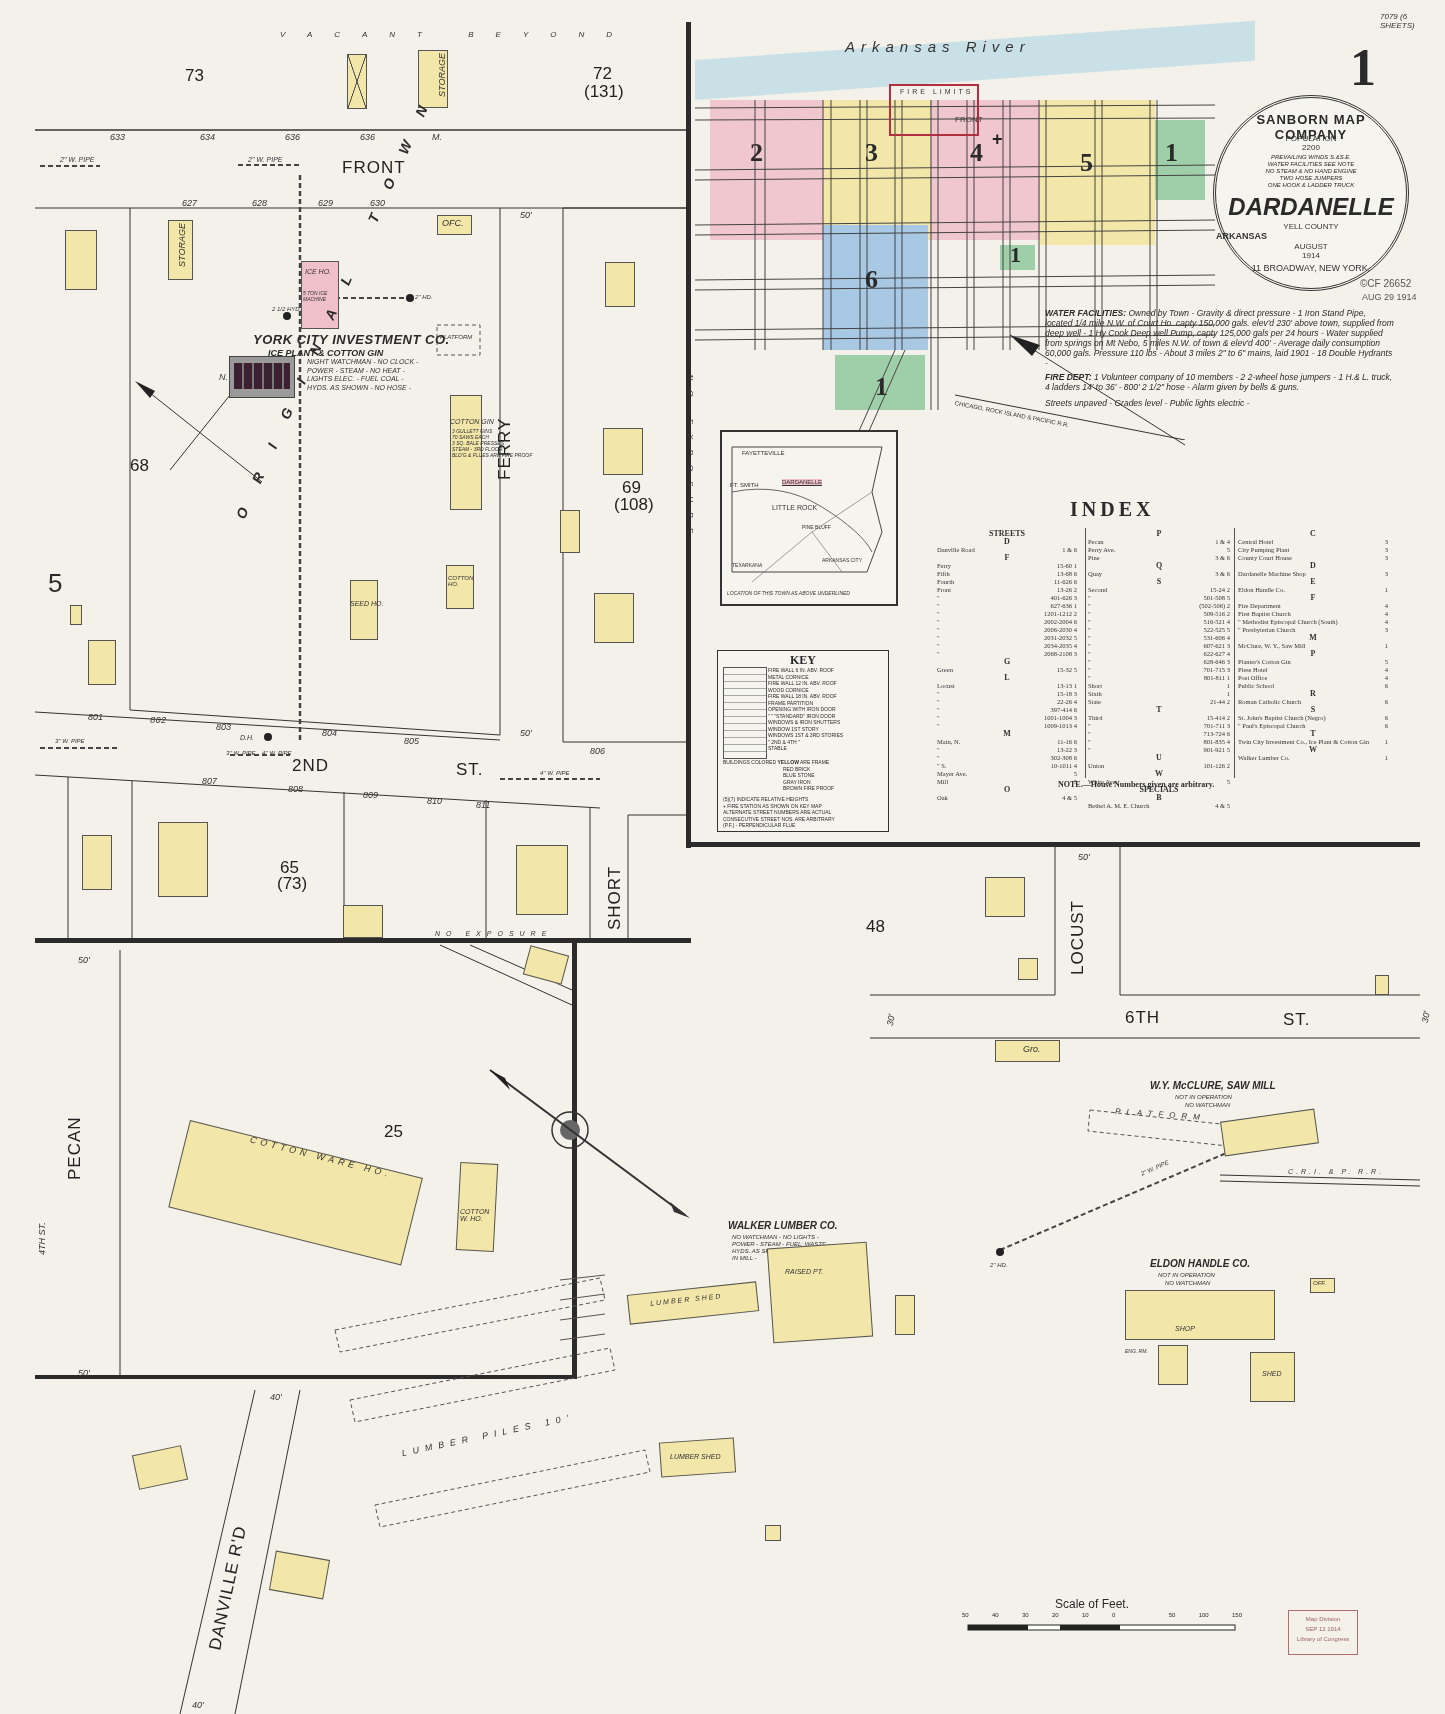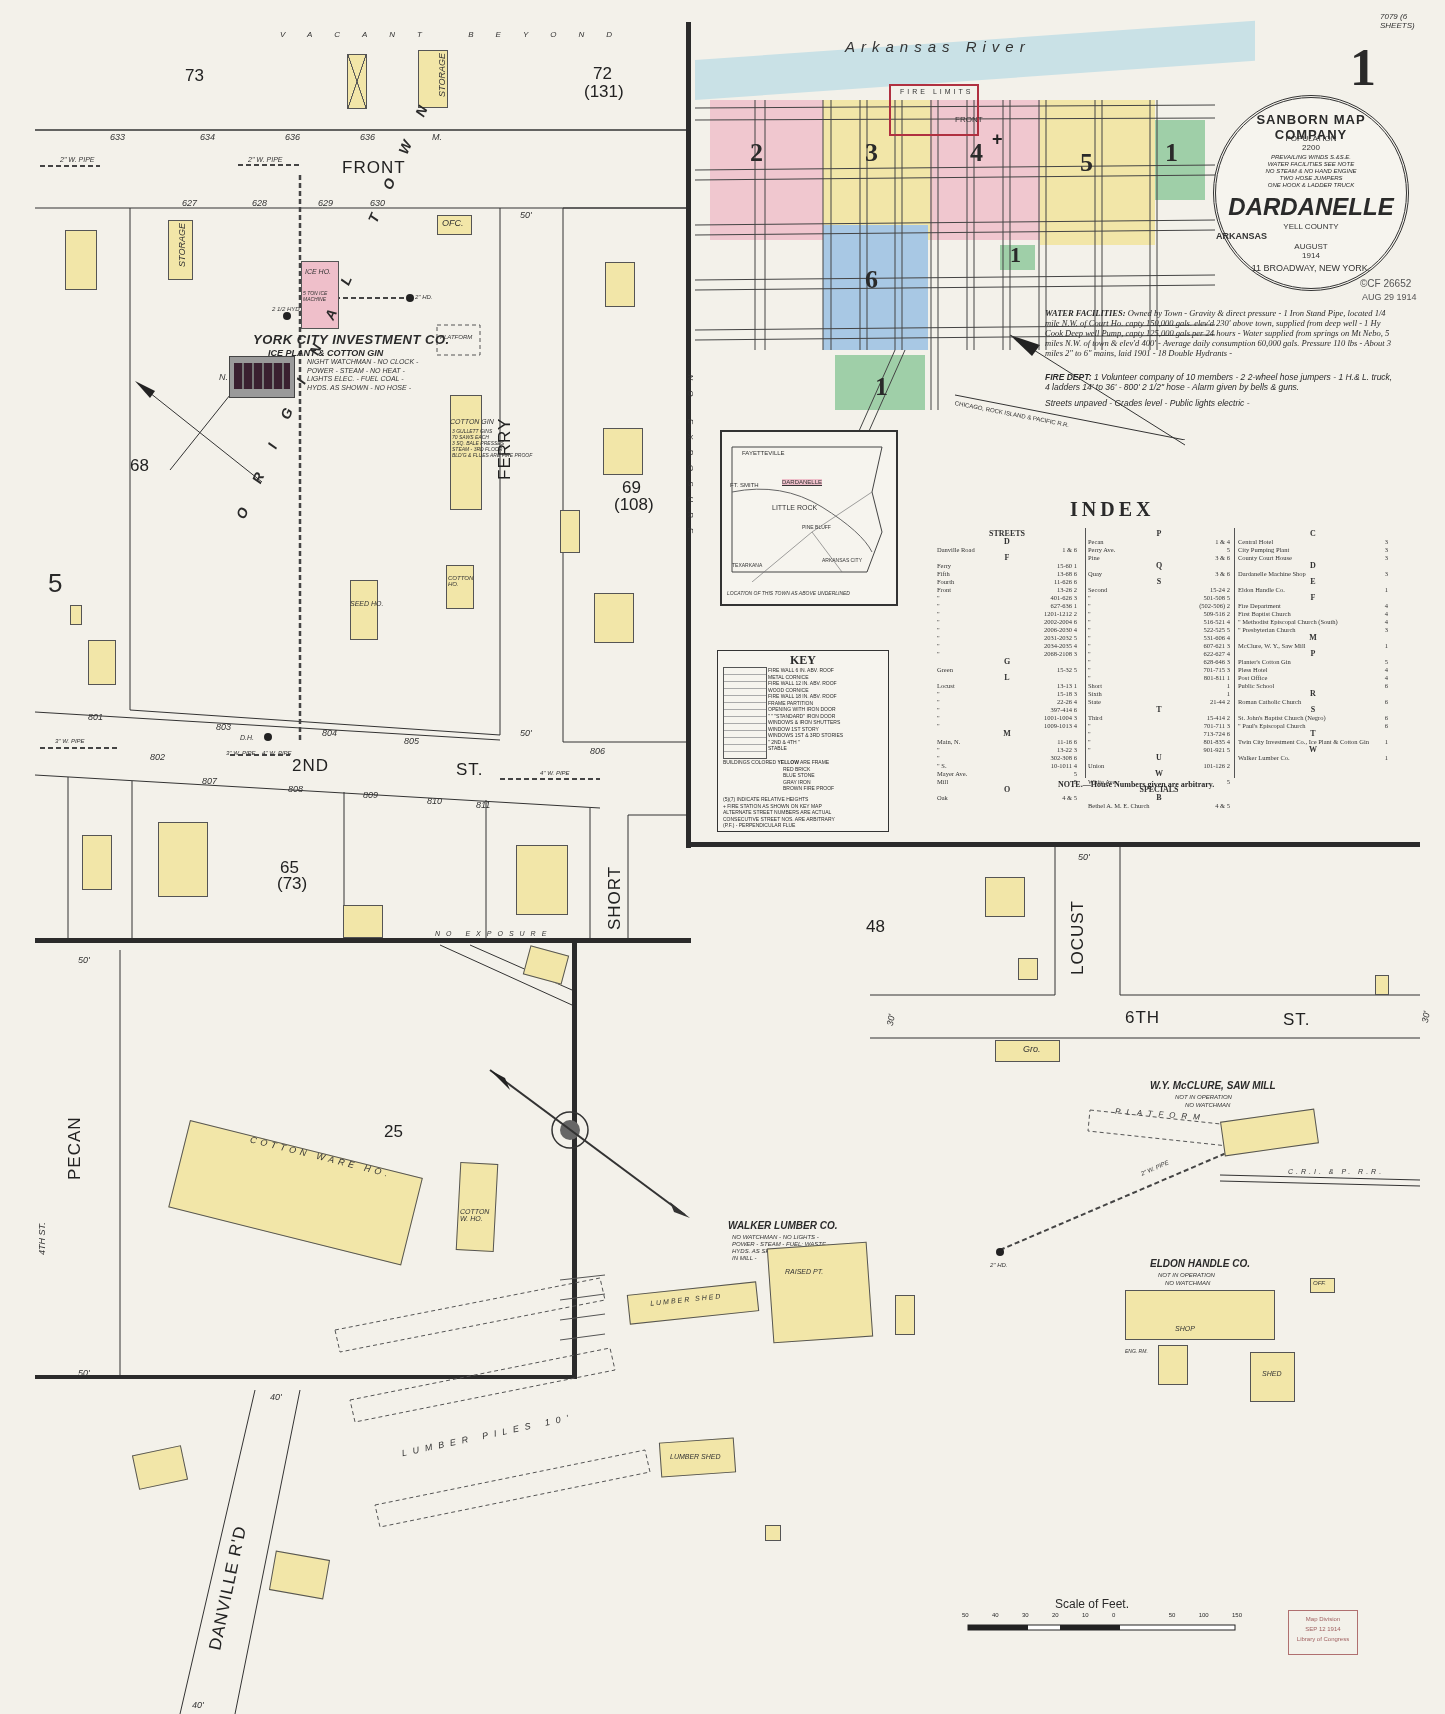--- a/index.html
+++ b/index.html
@@ -201,21 +201,21 @@
   <div class="abs" style="left:0;top:95px;width:190px;text-align:center;font-size:24px;font-style:italic;font-weight:bold;letter-spacing:0px;">DARDANELLE</div>
   <div class="abs small" style="left:0;top:124px;width:190px;text-align:center;">YELL COUNTY</div>
   <div class="abs small" style="left:0;top:133px;width:190px;text-align:left;font-weight:bold;font-size:9px;">ARKANSAS</div>
   <div class="abs small" style="left:0;top:144px;width:190px;text-align:center;">AUGUST</div>
   <div class="abs small" style="left:0;top:153px;width:190px;text-align:center;">1914</div>
   <div class="abs small" style="left:0;top:165px;width:190px;text-align:center;font-size:9px;">11 BROADWAY, NEW YORK.</div>
 </div>
 <div class="abs small" style="left:1360px;top:278px;font-size:10px;color:#555;">©CF 26652</div>
 <div class="abs small" style="left:1362px;top:292px;font-size:9px;color:#555;">AUG 29 1914</div>
 
-<div class="abs" style="left:1045px;top:308px;width:350px;font-style:italic;font-size:8.5px;line-height:10px;font-family:Liberation Serif, serif;">
+<div class="abs" style="left:1045px;top:308px;width:350px;font-style:italic;font-size:8.5px;line-height:10px;">
   <b>WATER FACILITIES:</b>
   <span>Owned by Town - Gravity &amp; direct pressure - 1 Iron Stand Pipe, located 1/4 mile N.W. of Court Ho. capty 150,000 gals. elev'd 230' above town, supplied from deep well - 1 Hy Cook Deep well Pump, capty 125,000 gals per 24 hours - Water supplied from springs on Mt Nebo, 5 miles N.W. of town &amp; elev'd 400' - Average daily consumption 60,000 gals. Pressure 110 lbs - About 3 miles 2" to 6" mains, laid 1901 - 18 Double Hydrants -</span>
 </div>
 <div class="abs" style="left:1045px;top:372px;width:350px;font-style:italic;font-size:8.5px;line-height:10px;">
   <b>FIRE DEPT:</b>
   <span>1 Volunteer company of 10 members - 2 2-wheel hose jumpers - 1 H.&amp; L. truck, 4 ladders 14' to 36' - 800' 2 1/2" hose - Alarm given by bells &amp; guns.</span>
 </div>
 <div class="abs" style="left:1045px;top:398px;width:350px;font-style:italic;font-size:8.5px;">Streets unpaved - Grades level - Public lights electric -</div>
 
 <div class="key-box" style="left:720px;top:430px;width:174px;height:172px;border:2px solid #333;">
@@ -445,21 +445,21 @@
 <div class="abs street" style="left:505px;top:470px;transform:rotate(-90deg);transform-origin:left;">FERRY</div>
 <div class="abs blk" style="left:622px;top:478px;">69</div>
 <div class="abs blk" style="left:614px;top:495px;">(108)</div>
 <div class="abs label-sm" style="left:690px;top:370px;transform:rotate(90deg);transform-origin:left;letter-spacing:10px;font-size:8px;">NO EXPOSURE</div>
 <div class="bldg" style="left:605px;top:262px;width:30px;height:45px;"></div>
 <div class="bldg" style="left:603px;top:428px;width:40px;height:47px;"></div>
 <div class="bldg" style="left:560px;top:510px;width:20px;height:43px;"></div>
 <div class="bldg" style="left:594px;top:593px;width:40px;height:50px;"></div>
 
 <div class="abs ital" style="left:88px;top:712px;">801</div>
-<div class="abs ital" style="left:150px;top:752px;">802</div>
+<div class="abs ital" style="left:150px;top:716px;font-family:Liberation Mono, monospace;">802</div>
 <div class="abs ital" style="left:216px;top:722px;">803</div>
 <div class="abs ital" style="left:322px;top:728px;">804</div>
 <div class="abs ital" style="left:404px;top:736px;">805</div>
 <div class="abs ital" style="left:590px;top:746px;">806</div>
 
 <div class="abs ital" style="left:240px;top:734px;font-size:7px;">D.H.</div>
 <div class="abs ital" style="left:226px;top:750px;font-size:6px;">3" W. PIPE</div>
 <div class="abs ital" style="left:262px;top:750px;font-size:6px;">4" W. PIPE</div>
 <div class="abs ital" style="left:55px;top:738px;font-size:6px;">3" W. PIPE</div>
 <div class="abs ital" style="left:540px;top:770px;font-size:6px;">4" W. PIPE</div>

